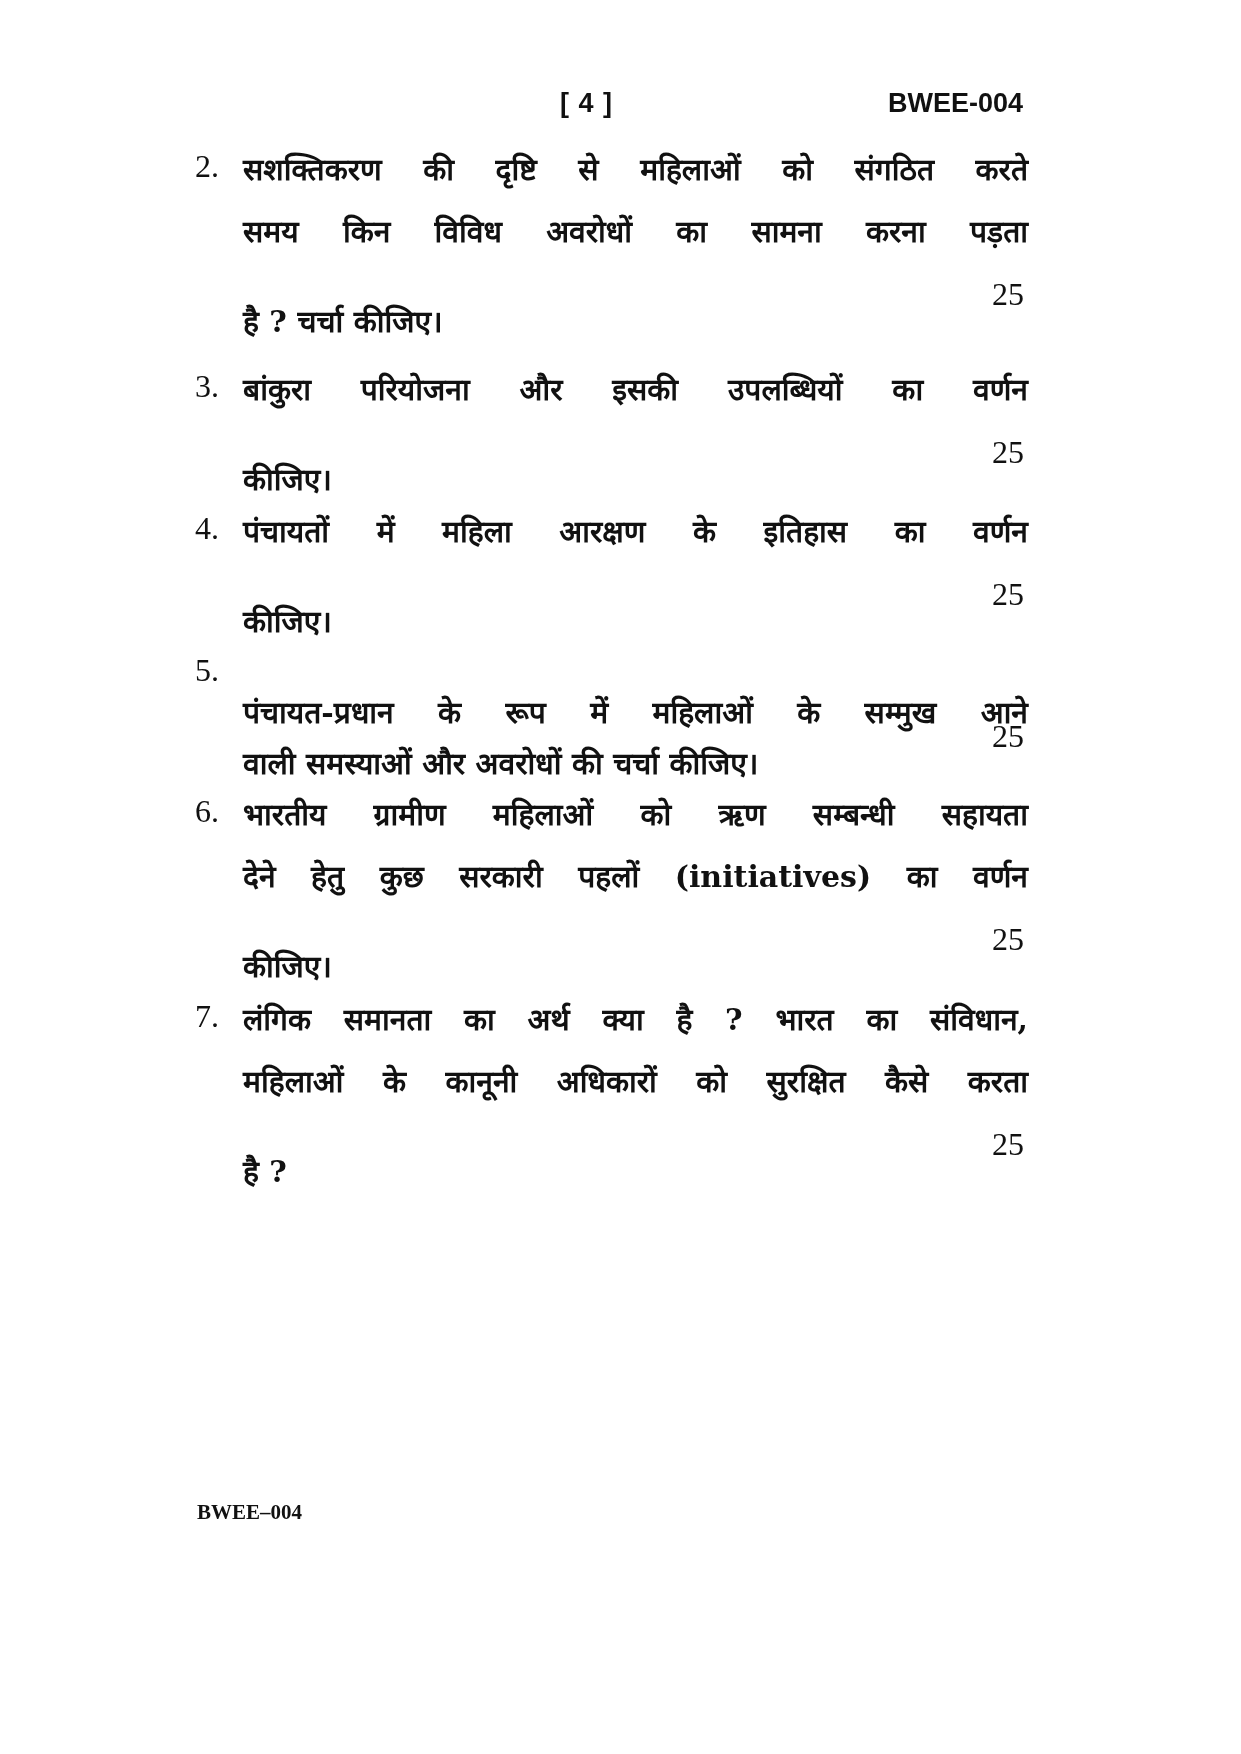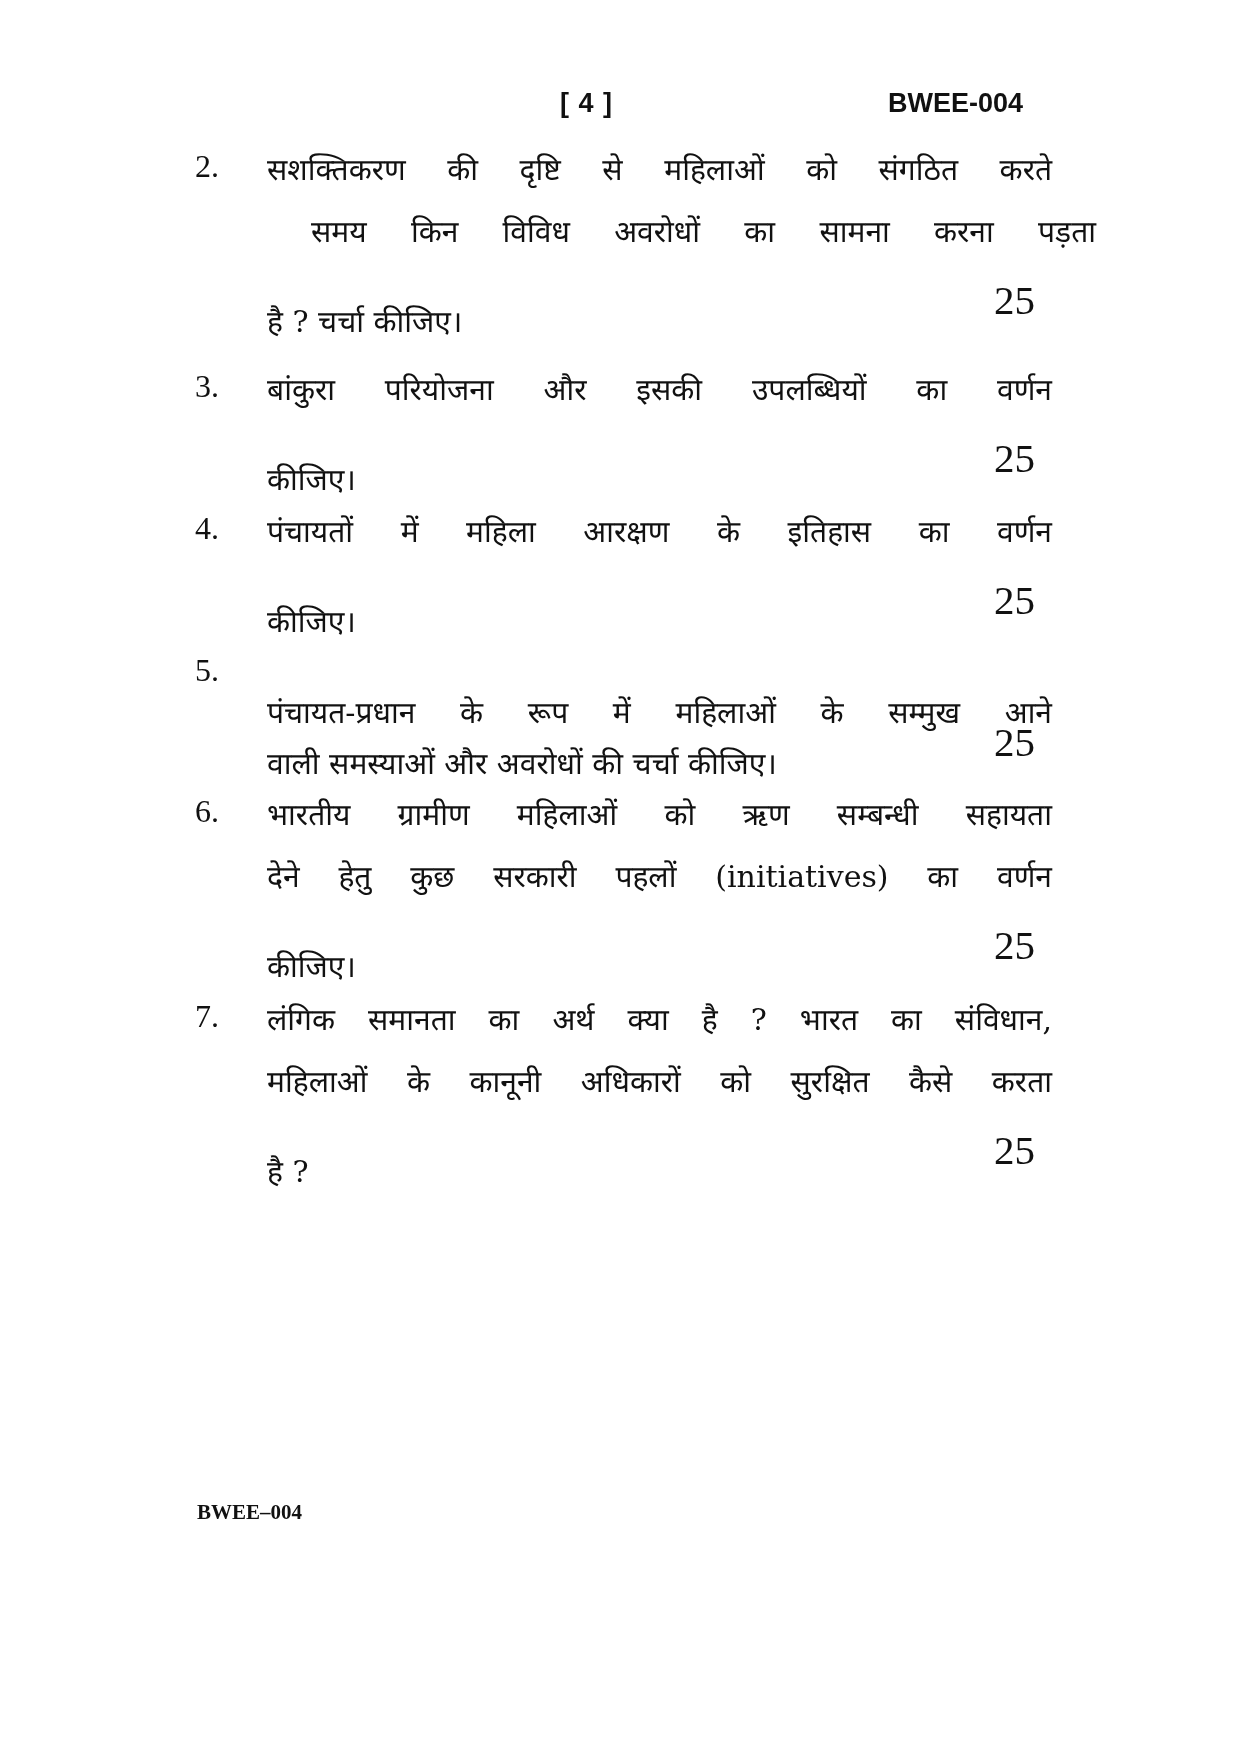--- a/index.html
+++ b/index.html
@@ -1,35 +1,35 @@
 <!DOCTYPE html>
 <html><head>
 <meta charset="utf-8">
 <style>
   html, body { margin: 0; padding: 0; background: #ffffff; }
   body { width: 1241px; height: 1754px; position: relative; overflow: hidden; color: #111; }
   .page-num { position: absolute; left: 560px; top: 88px; font-family: "Liberation Sans", sans-serif; font-weight: bold; font-size: 27px; letter-spacing: 1px; }
   .code-top { position: absolute; left: 888px; top: 88px; font-family: "Liberation Sans", sans-serif; font-weight: bold; font-size: 27px; }
   .q { position: absolute; left: 195px; width: 845px; font-family: "DejaVu Serif", serif; font-size: 30px; color: #111; }
   .q .num { position: absolute; left: 0; top: 0; font-family: "Liberation Serif", serif; font-size: 32px; }
-  .q .line { position: absolute; left: 72px; width: 785px; height: 60px; white-space: nowrap; text-align: justify; text-align-last: justify; }
+  .q .line { position: absolute; left: 48px; width: 785px; height: 60px; white-space: nowrap; text-align: justify; text-align-last: justify; font-weight: bold; }
   .q .line.last { text-align-last: left; margin-top: 28px; }
-  .q .marks { position: absolute; right: 5px; font-family: "Liberation Serif", serif; font-size: 41px; }
+  .q .marks { position: absolute; right: 16px; font-family: "Liberation Serif", serif; font-size: 32px; }
   .code-bottom { position: absolute; left: 197px; top: 1500px; font-family: "Liberation Serif", serif; font-weight: bold; font-size: 21px; }
 </style>
 </head>
 <body>
 
 <div class="page-num">[ 4 ]</div>
 <div class="code-top">BWEE-004</div>
 
 <div class="q" style="top:148px;">
   <span class="num">2.</span>
   <div class="line" style="top:0;">सशक्तिकरण की दृष्टि से महिलाओं को संगठित करते</div>
-  <div class="line" style="top:62px;margin-left:44px;">समय किन विविध अवरोधों का सामना करना पड़ता</div>
+  <div class="line" style="top:62px;">समय किन विविध अवरोधों का सामना करना पड़ता</div>
   <div class="line last" style="top:124px;">है ? चर्चा कीजिए।</div>
   <span class="marks" style="top:128px;">25</span>
 </div>
 
 <div class="q" style="top:368px;">
   <span class="num">3.</span>
   <div class="line" style="top:0;">बांकुरा परियोजना और इसकी उपलब्धियों का वर्णन</div>
   <div class="line last" style="top:62px;">कीजिए।</div>
   <span class="marks" style="top:66px;">25</span>
 </div>

